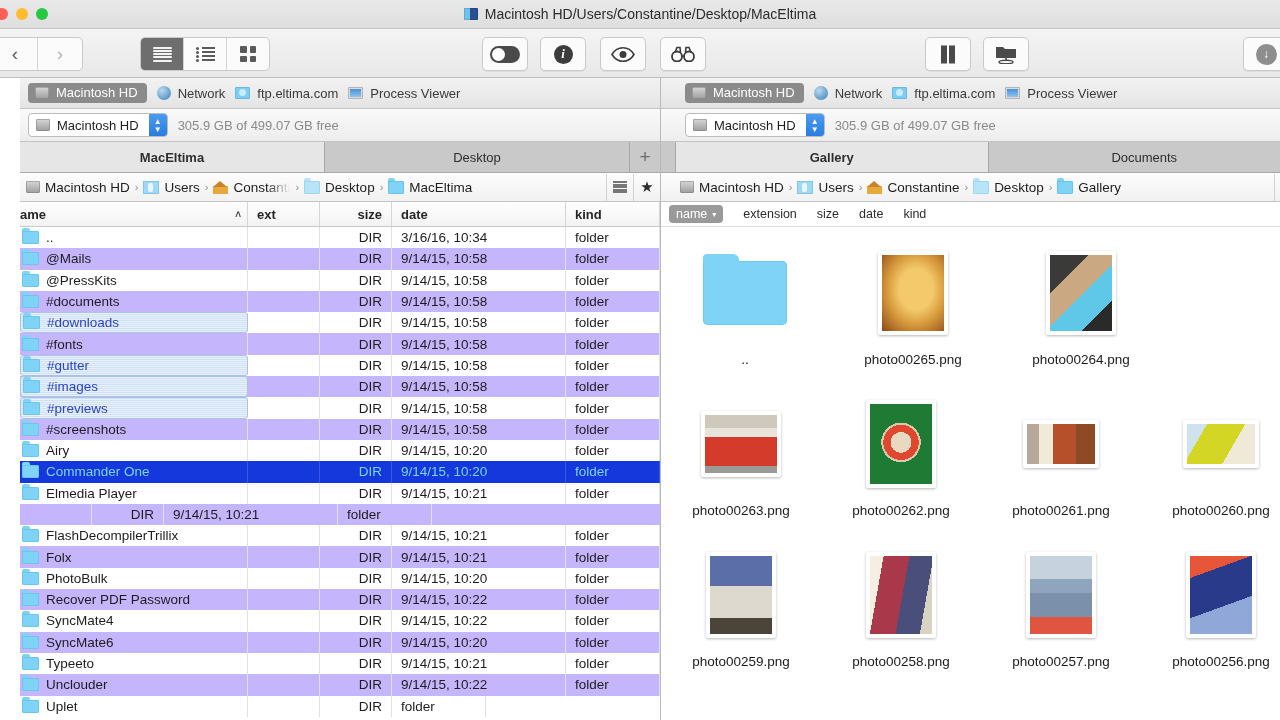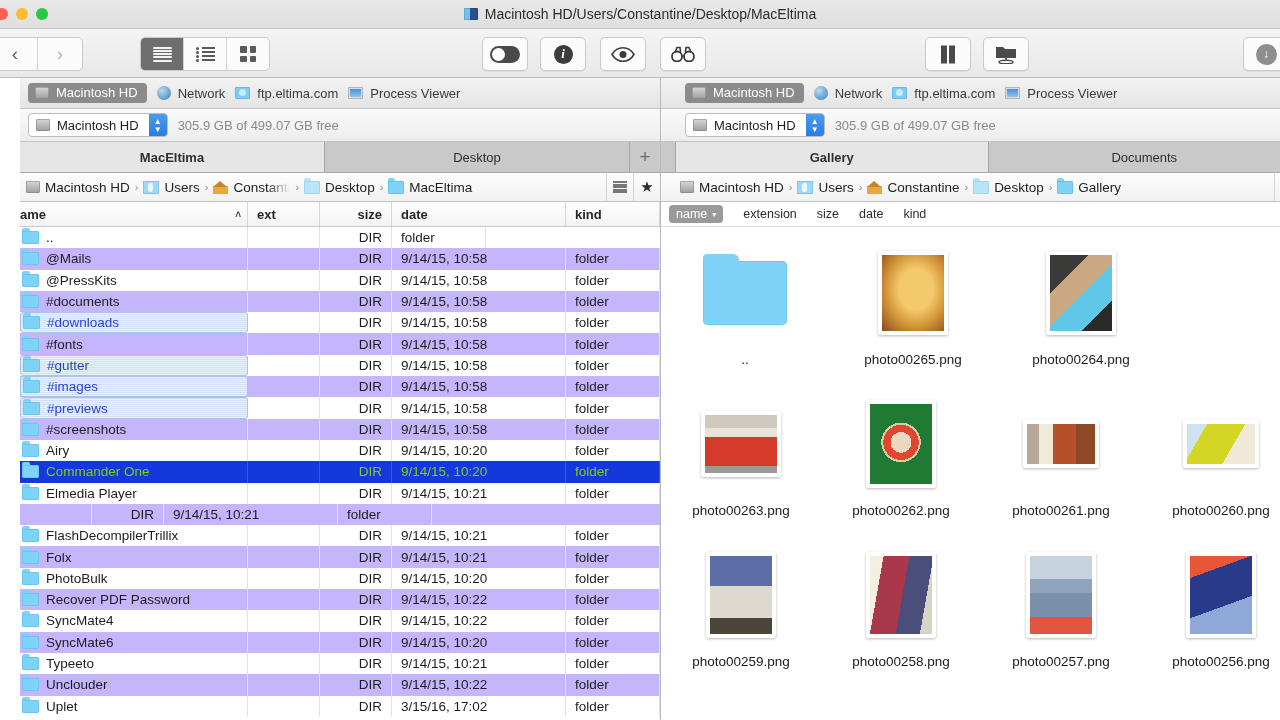--- a/index.html
+++ b/index.html
@@ -180,21 +180,21 @@
   .cd{width:174px;padding-left:9px;}
   .ck{width:94px;padding-left:9px;border-right:none;}
   .ffold{width:17px;height:13px;flex:0 0 17px;background:#7ed3f7;border-radius:1px 2px 2px 2px;position:relative;
     box-shadow:inset 0 0 0 .5px #55bbe6;}
   .ffold::before{content:"";position:absolute;left:0;top:-3px;width:8px;height:3px;background:#7ed3f7;border-radius:2px 2px 0 0;}
   .row.marked .cn{background:
       repeating-linear-gradient(0deg,rgba(255,255,255,.55) 0 1px,transparent 1px 2px),
       #cfe0f7;
     color:#2a44c8;border:1px solid #a9c3e8;border-radius:3px;height:21.3px;box-sizing:border-box;}
   .row.marked .nm{color:#2a44c8;}
-  .row.sel{background:#1438dc;color:#84cc16;}
+  .row.sel{background:#1438dc;color:#7dd3fc;}
   .row.sel .cell{border-right-color:#3a56e0;}
   .row.sel .ffold{background:#7ed3f7;}
   .nm{white-space:nowrap;overflow:hidden;text-overflow:ellipsis;}
 
   
   .sortrow{
     height:24px;flex:0 0 24px;display:flex;align-items:center;gap:0;
     background:#fff;border-bottom:1px solid #dcdcdc;padding-left:8px;font-size:12.5px;color:#2b2b2b;
   }
   .pill{background:#9a9a9a;color:#fff;border-radius:4px;padding:2px 7px;display:flex;align-items:center;gap:5px;font-size:12.5px;}
@@ -412,20 +412,21 @@
       </div>
 
       <div class="filelist" id="filelist">
           <div class="row">
             <div class="cell cn">
               <span class="ffold"></span>
               <span class="nm">..</span>
             </div>
             <div class="cell ce"></div>
             <div class="cell cs">DIR</div>
+            <div class="cell cd">3/16/16, 10:34</div>
             <div class="cell ck">folder</div>
           </div>
           <div class="row odd">
             <div class="cell cn">
               <span class="ffold"></span>
               <span class="nm">@Mails</span>
             </div>
             <div class="cell ce"></div>
             <div class="cell cs">DIR</div>
             <div class="cell cd">9/14/15, 10:58</div>
@@ -627,21 +628,20 @@
             <div class="cell cd">9/14/15, 10:22</div>
             <div class="cell ck">folder</div>
           </div>
           <div class="row">
             <div class="cell cn">
               <span class="ffold"></span>
               <span class="nm">Uplet</span>
             </div>
             <div class="cell ce"></div>
             <div class="cell cs">DIR</div>
-            <div class="cell cd">3/15/16, 17:02</div>
             <div class="cell ck">folder</div>
           </div>
         </div>
     </div>
 
     <div class="pane right">
 
       <div class="devbar">
         <span style="width:6px"></span>
         <span class="dv sel">

